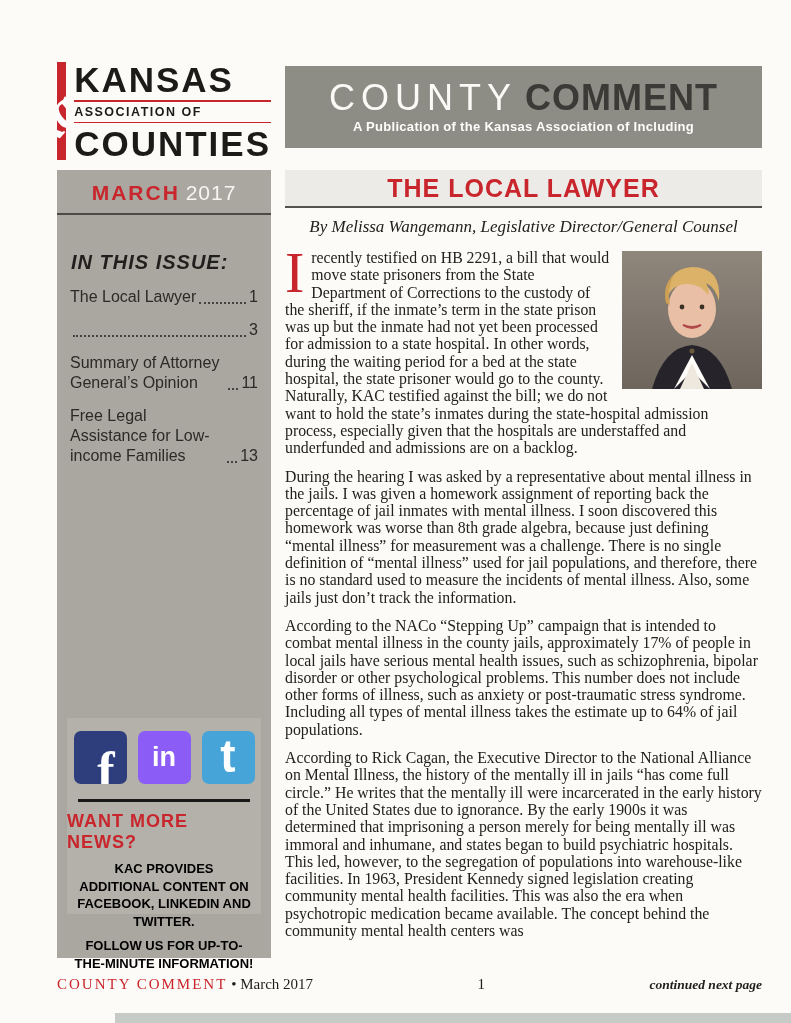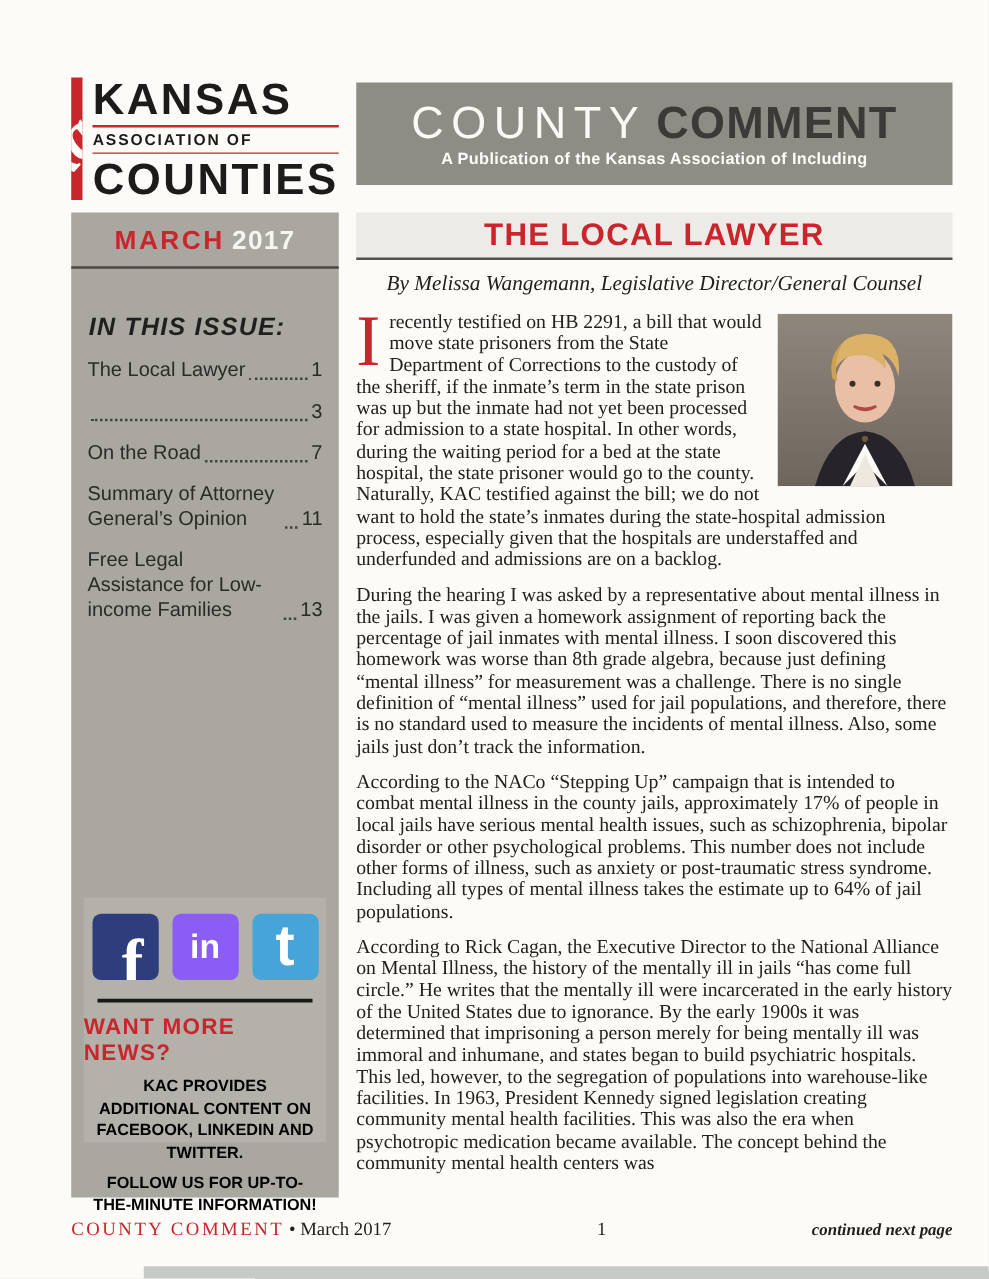--- a/index.html
+++ b/index.html
@@ -27,21 +27,21 @@
   .banner-comment{color:#3b3a36;font-family:"Liberation Sans",sans-serif;font-weight:700;
           font-size:36px;letter-spacing:1px;}
   .banner-sub{color:#fdfdfa;font-family:"Liberation Sans",sans-serif;font-weight:700;
           font-size:13px;margin-top:3px;letter-spacing:0.3px;}
 
   
   .sidebar{position:absolute;left:57px;top:170px;width:214px;height:788px;background:#a9a79f;}
   .sb-month{ text-align:center;padding-top:12px;font-family:"Liberation Sans",sans-serif;
           font-size:21px;line-height:1;white-space:nowrap;}
   .sb-month .m{color:#c9252c;font-weight:700;letter-spacing:2px;}
-  .sb-month .y{color:#f6f5f1;font-weight:700;letter-spacing:1px;}
+  .sb-month .y{color:#f6f5f1;font-weight:400;letter-spacing:1px;}
   .sb-rule{border-bottom:2px solid #4c4a45;margin-top:10px;}
   .sb-iti{margin:36px 14px 13px 14px;font-family:"Liberation Sans",sans-serif;font-style:italic;
           font-weight:700;font-size:20px;letter-spacing:1px;color:#201f1d;}
   .toc{margin:0 13px;}
   .toc-item{display:flex;align-items:flex-end;margin-bottom:13px;
           font-family:"Liberation Sans",sans-serif;font-size:16px;line-height:1.25;color:#2b2a27;}
   .toc-dots{flex:1 1 10px;border-bottom:2px dotted #44433f;margin:0 3px 3px 3px;min-width:10px;}
   .toc-page{white-space:nowrap;}
 
   .sb-inset{position:absolute;left:10px;right:10px;top:548px;height:196px;background:#b3b1a9;}
@@ -118,25 +118,20 @@
 
     <div class="toc">
       <div class="toc-item">
         <span class="toc-title">The Local Lawyer</span>
         <span class="toc-dots"></span>
         <span class="toc-page">1</span>
       </div>
       <div class="toc-item">
         <span class="toc-dots"></span>
         <span class="toc-page">3</span>
-      </div>
-      <div class="toc-item">
-        <span class="toc-title">On the Road</span>
-        <span class="toc-dots"></span>
-        <span class="toc-page">7</span>
       </div>
       <div class="toc-item">
         <span class="toc-title">Summary of Attorney General’s Opinion</span>
         <span class="toc-dots"></span>
         <span class="toc-page">11</span>
       </div>
       <div class="toc-item">
         <span class="toc-title">Free Legal Assistance for Low-income Families</span>
         <span class="toc-dots"></span>
         <span class="toc-page">13</span>

